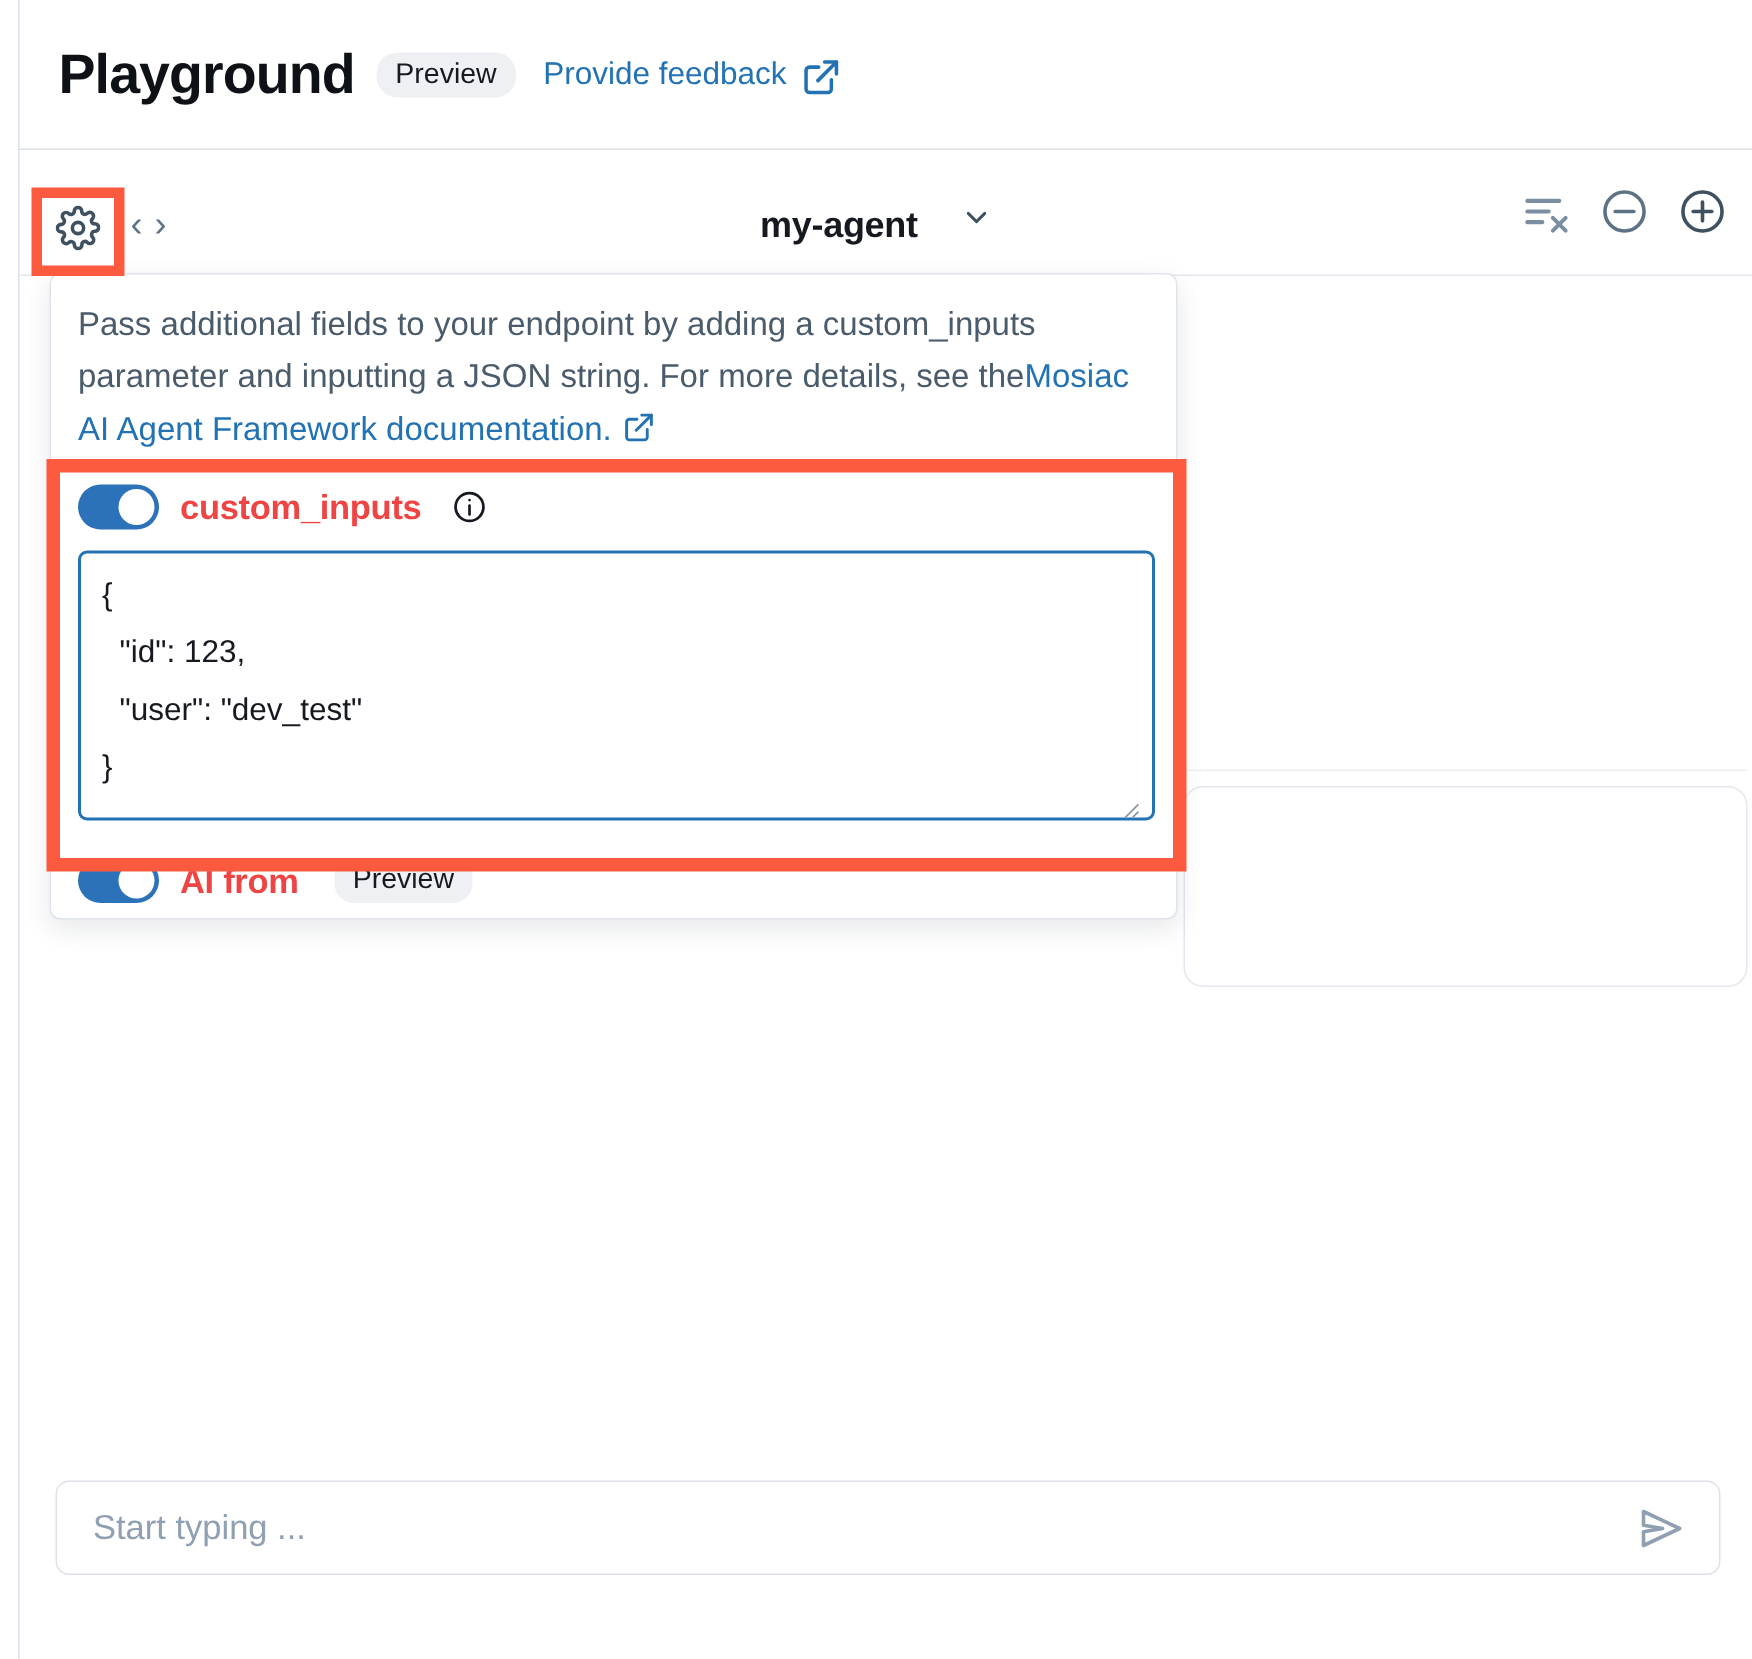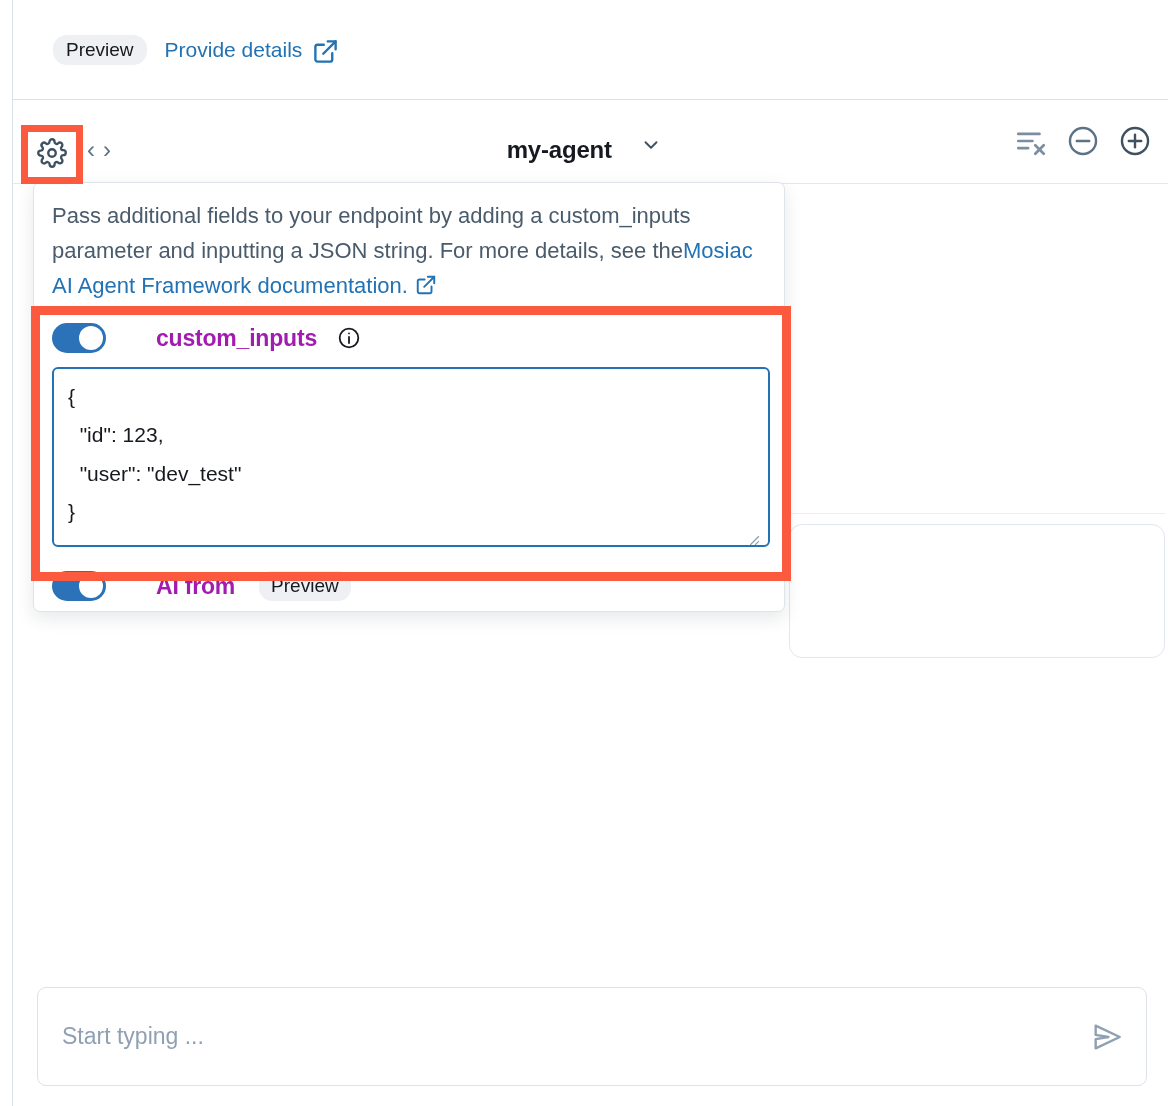--- a/index.html
+++ b/index.html
@@ -216,23 +216,22 @@
     right: 3px;
     top: 3px;
     width: 24px;
     height: 24px;
     border-radius: 50%;
     background: #ffffff;
   }
   .toggle-label {
     font-size: 23px;
     font-weight: bold;
-    color: #a21caf;
+    color: #ef4444;
     letter-spacing: -0.2px;
-    margin-left: 36px;
   }
   .info-icon { margin-left: 6px; display: flex; cursor: pointer; }
 
   .json-textarea {
     margin-top: 14px;
     width: 718px;
     height: 180px;
     border: 2px solid #2272b4;
     border-radius: 6px;
     box-sizing: border-box;
@@ -286,21 +285,21 @@
     line-height: 1;
     margin-left: 10px;
   }
 
   
   .composer {
     position: absolute;
     left: 24px;
     top: 987px;
     width: 1110px;
-    height: 99px;
+    height: 63px;
     border: 1px solid #dde2ea;
     border-radius: 9px;
     background: #ffffff;
     box-sizing: border-box;
     display: flex;
     align-items: center;
     padding: 0 22px;
   }
   .composer-input {
     flex: 1;
@@ -313,22 +312,23 @@
   }
   .composer-input::placeholder { color: #8fa0b3; }
   .send-icon { cursor: pointer; display: flex; align-items: center; }
 </style>
 </head>
 <body>
 
 <div class="app-frame">
 
   <div class="page-header">
+    <span class="page-title">Playground</span>
     <span class="preview-badge">Preview</span>
-    <span class="feedback-link">Provide details</span>
+    <span class="feedback-link">Provide feedback</span>
     <span class="ext-link-icon">
       <svg width="27" height="27" viewBox="0 0 24 24" fill="none" stroke="#2272b4" stroke-width="2.1" stroke-linecap="round" stroke-linejoin="round">
         <path d="M18 13.5V19a2 2 0 0 1-2 2H5a2 2 0 0 1-2-2V8a2 2 0 0 1 2-2h5.5"></path>
         <polyline points="14 3 21 3 21 10"></polyline>
         <line x1="10" y1="14" x2="21" y2="3"></line>
       </svg>
     </span>
   </div>
 
   <div class="toolbar">

